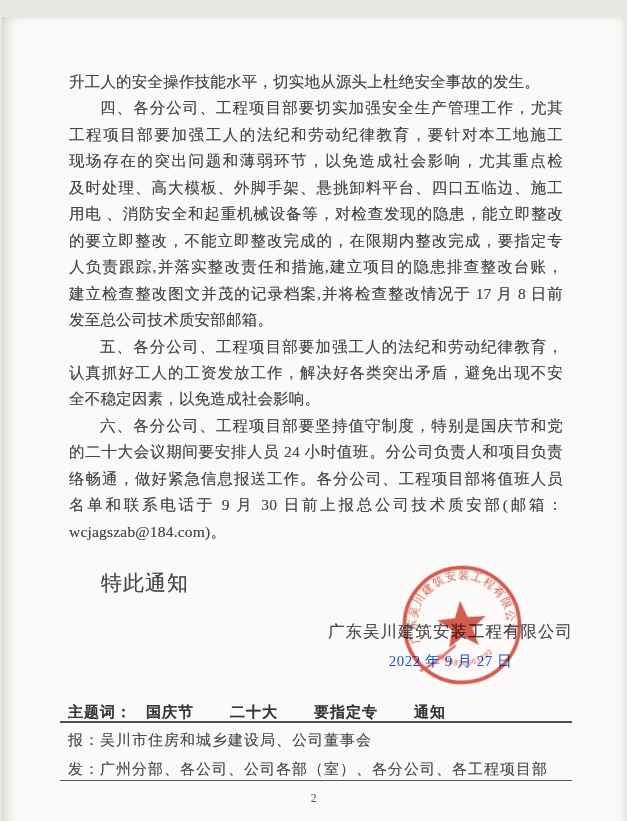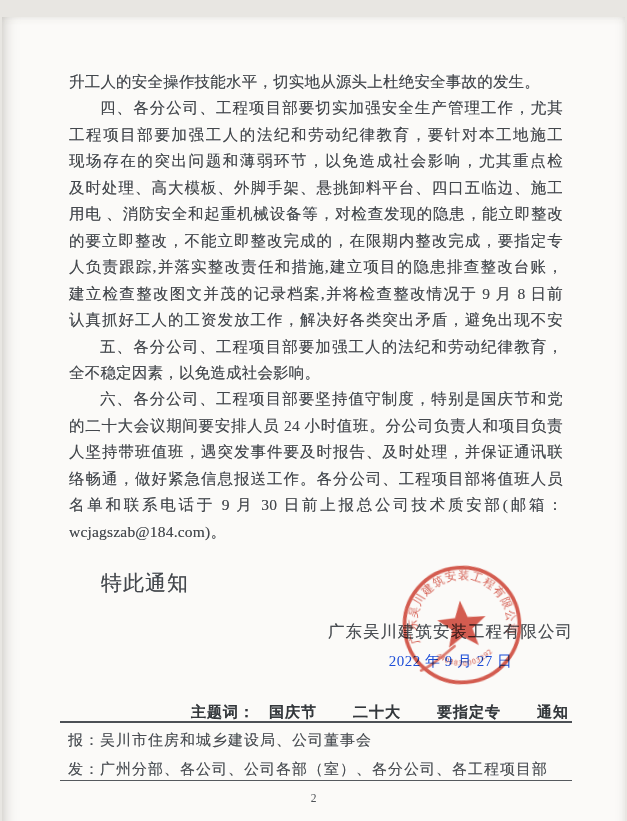--- a/index.html
+++ b/index.html
@@ -88,21 +88,20 @@
   
   .footer-row {
     position: absolute;
     left: 66px;
     right: 56px;
     font-size: 15px;
     letter-spacing: 1px;
     color: #4a4e53;
     text-shadow: 0 0 0.5px rgba(70, 75, 80, 0.5);
     white-space: nowrap;
-    justify-content: flex-end;
   }
   .subject-row {
     top: 686px;
     font-weight: bold;
     color: #33373b;
     display: flex;
     align-items: baseline;
   }
   .subject-row .kw { margin-left: 36px; }
   .subject-row .kw.first { margin-left: 14px; }
@@ -134,27 +133,27 @@
 
   <div class="body-text">
       <div class="bline last">升工人的安全操作技能水平，切实地从源头上杜绝安全事故的发生。</div>
       <div class="bline indent">四、各分公司、工程项目部要切实加强安全生产管理工作，尤其</div>
       <div class="bline">工程项目部要加强工人的法纪和劳动纪律教育，要针对本工地施工</div>
       <div class="bline">现场存在的突出问题和薄弱环节，以免造成社会影响，尤其重点检</div>
       <div class="bline">及时处理、高大模板、外脚手架、悬挑卸料平台、四口五临边、施工</div>
       <div class="bline">用电 、消防安全和起重机械设备等，对检查发现的隐患，能立即整改</div>
       <div class="bline">的要立即整改，不能立即整改完成的，在限期内整改完成，要指定专</div>
       <div class="bline">人负责跟踪,并落实整改责任和措施,建立项目的隐患排查整改台账，</div>
-      <div class="bline">建立检查整改图文并茂的记录档案,并将检查整改情况于 9 月 8 日前</div>
+      <div class="bline">建立检查整改图文并茂的记录档案,并将检查整改情况于 17 月 8 日前</div>
+      <div class="bline last">发至总公司技术质安部邮箱。</div>
+      <div class="bline indent">五、各分公司、工程项目部要加强工人的法纪和劳动纪律教育，</div>
       <div class="bline">认真抓好工人的工资发放工作，解决好各类突出矛盾，避免出现不安</div>
-      <div class="bline indent">五、各分公司、工程项目部要加强工人的法纪和劳动纪律教育，</div>
       <div class="bline last">全不稳定因素，以免造成社会影响。</div>
       <div class="bline indent">六、各分公司、工程项目部要坚持值守制度，特别是国庆节和党</div>
       <div class="bline">的二十大会议期间要安排人员 24 小时值班。分公司负责人和项目负责</div>
-      <div class="bline">人坚持带班值班，遇突发事件要及时报告、及时处理，并保证通讯联</div>
       <div class="bline">络畅通，做好紧急信息报送工作。各分公司、工程项目部将值班人员</div>
       <div class="bline">名单和联系电话于 9 月 30 日前上报总公司技术质安部(邮箱：</div>
       <div class="bline last">wcjagszab@184.com)。</div>
     </div>
 
   <div class="closing">特此通知</div>
 
   <div class="signature">
     <div class="company">广东吴川建筑安装工程有限公司</div>
     <div class="date">2022 年 9 月 27 日</div>

